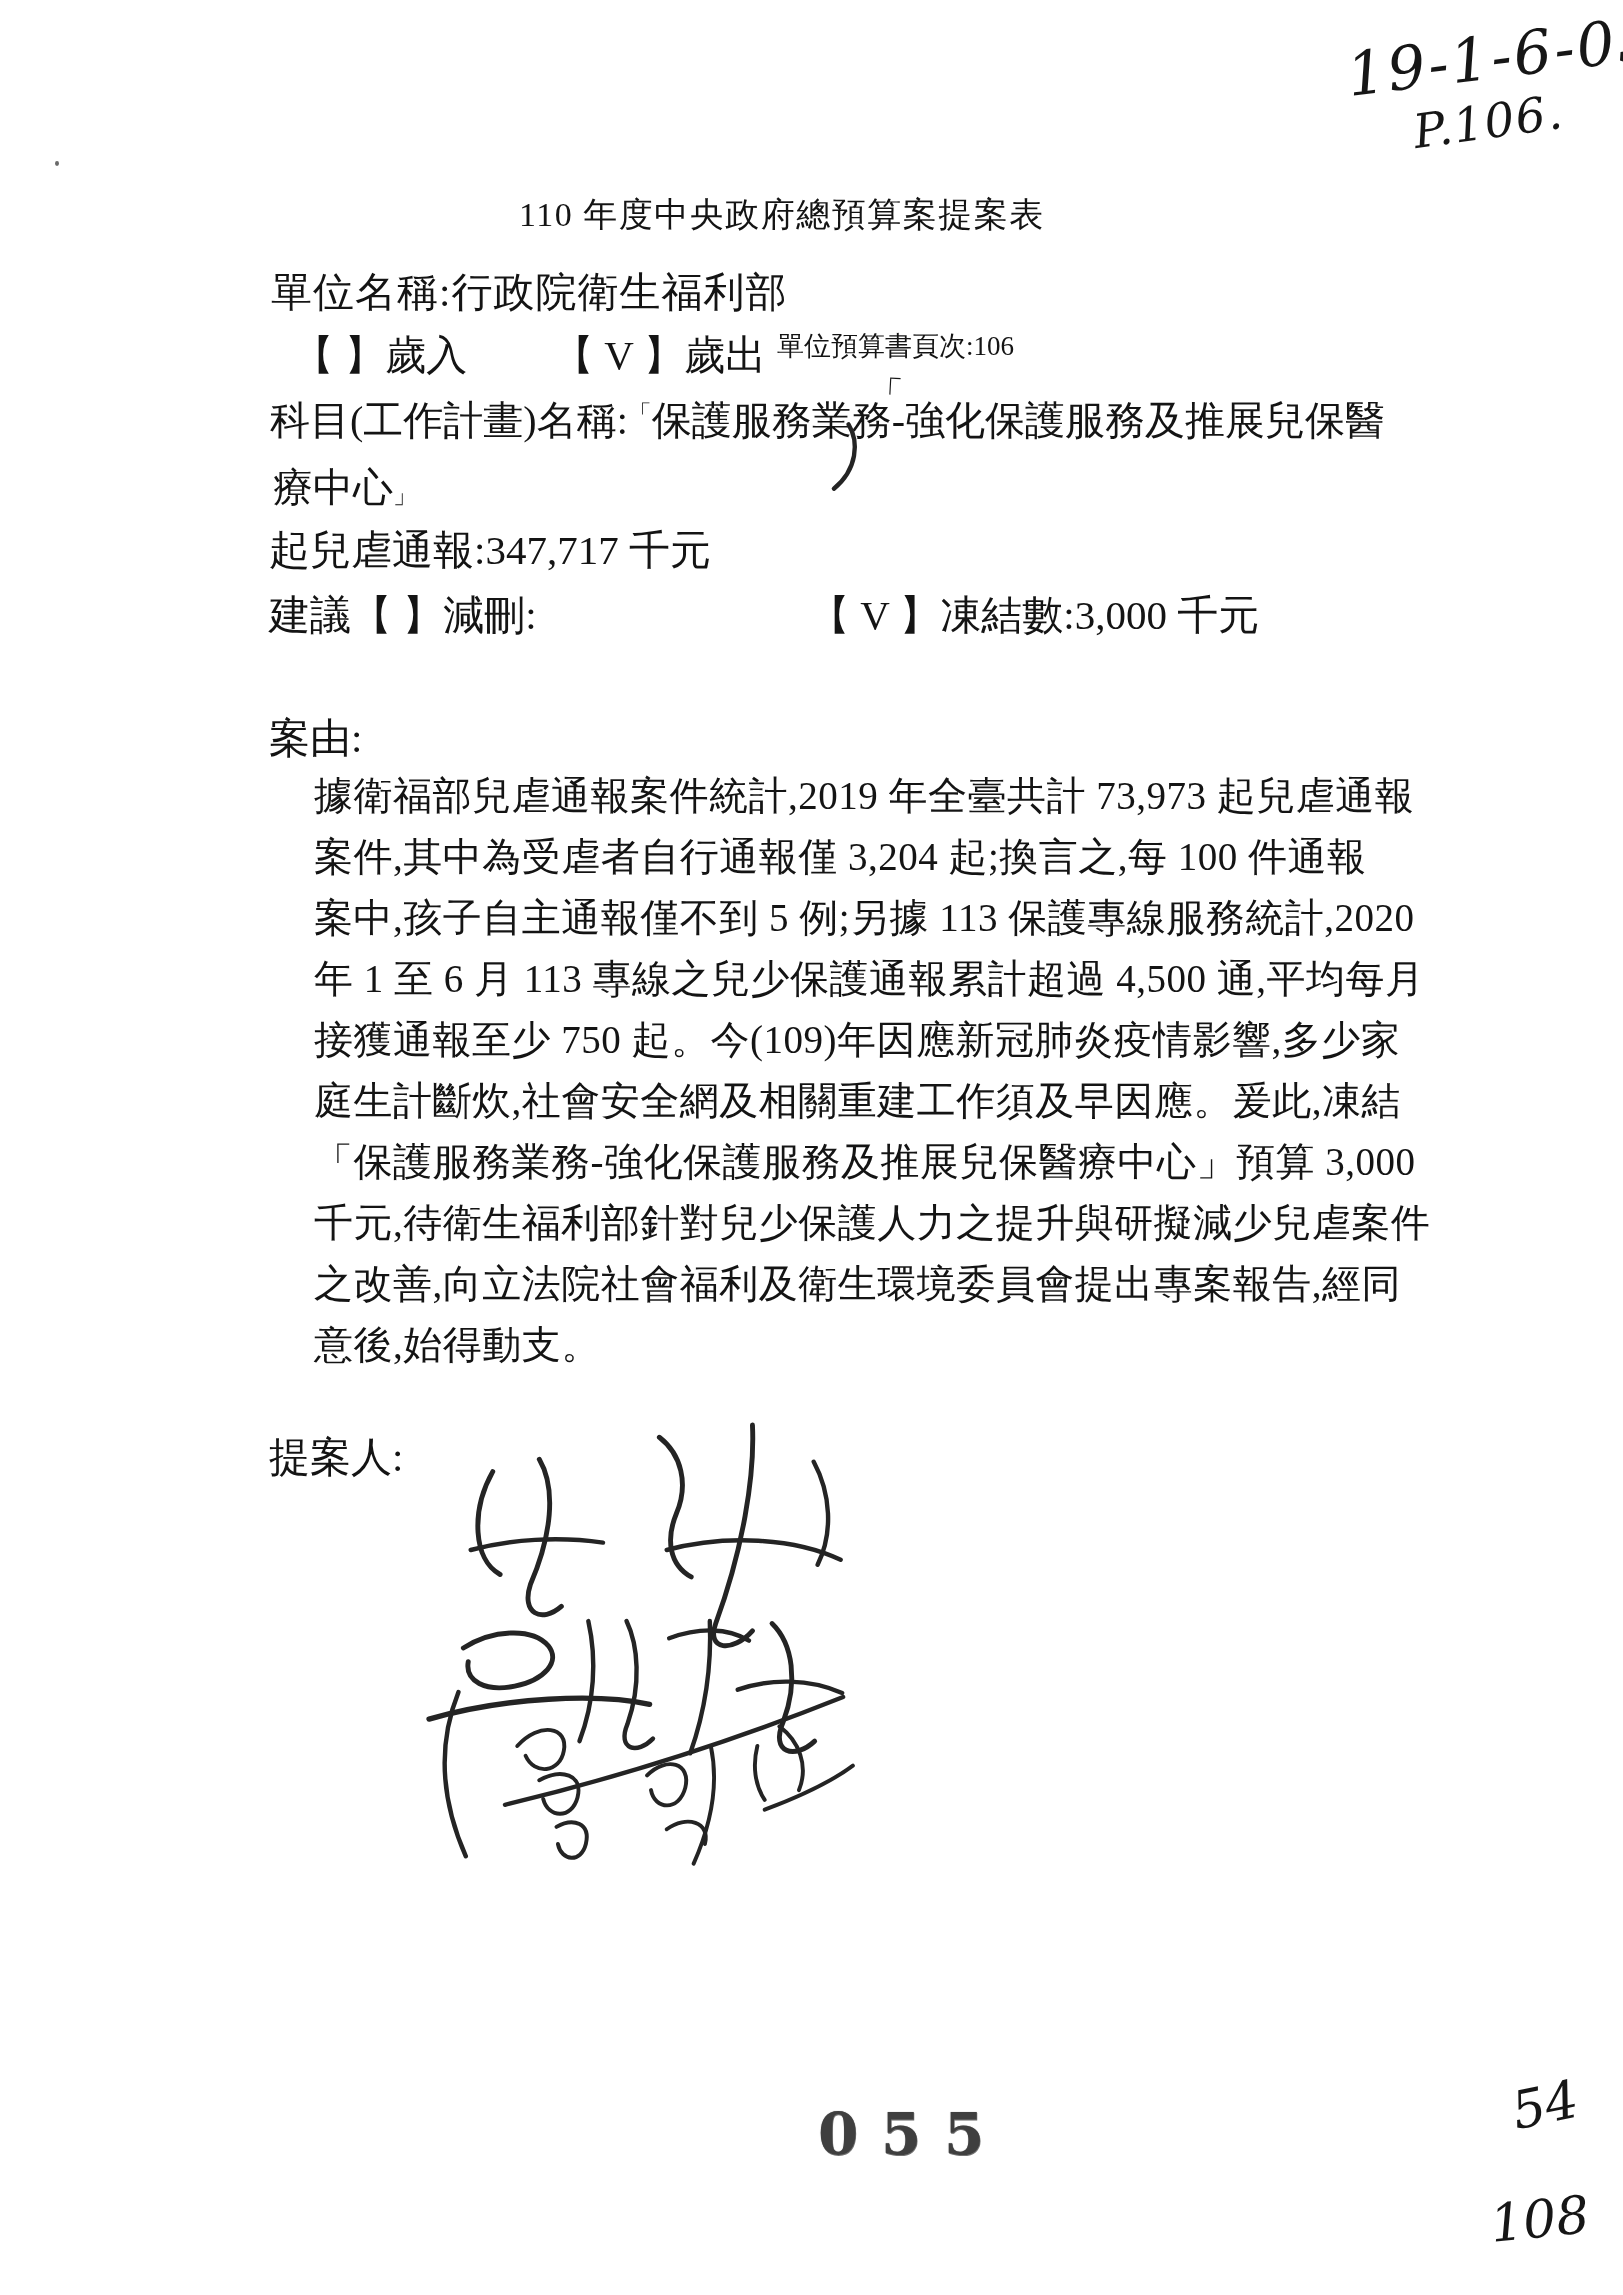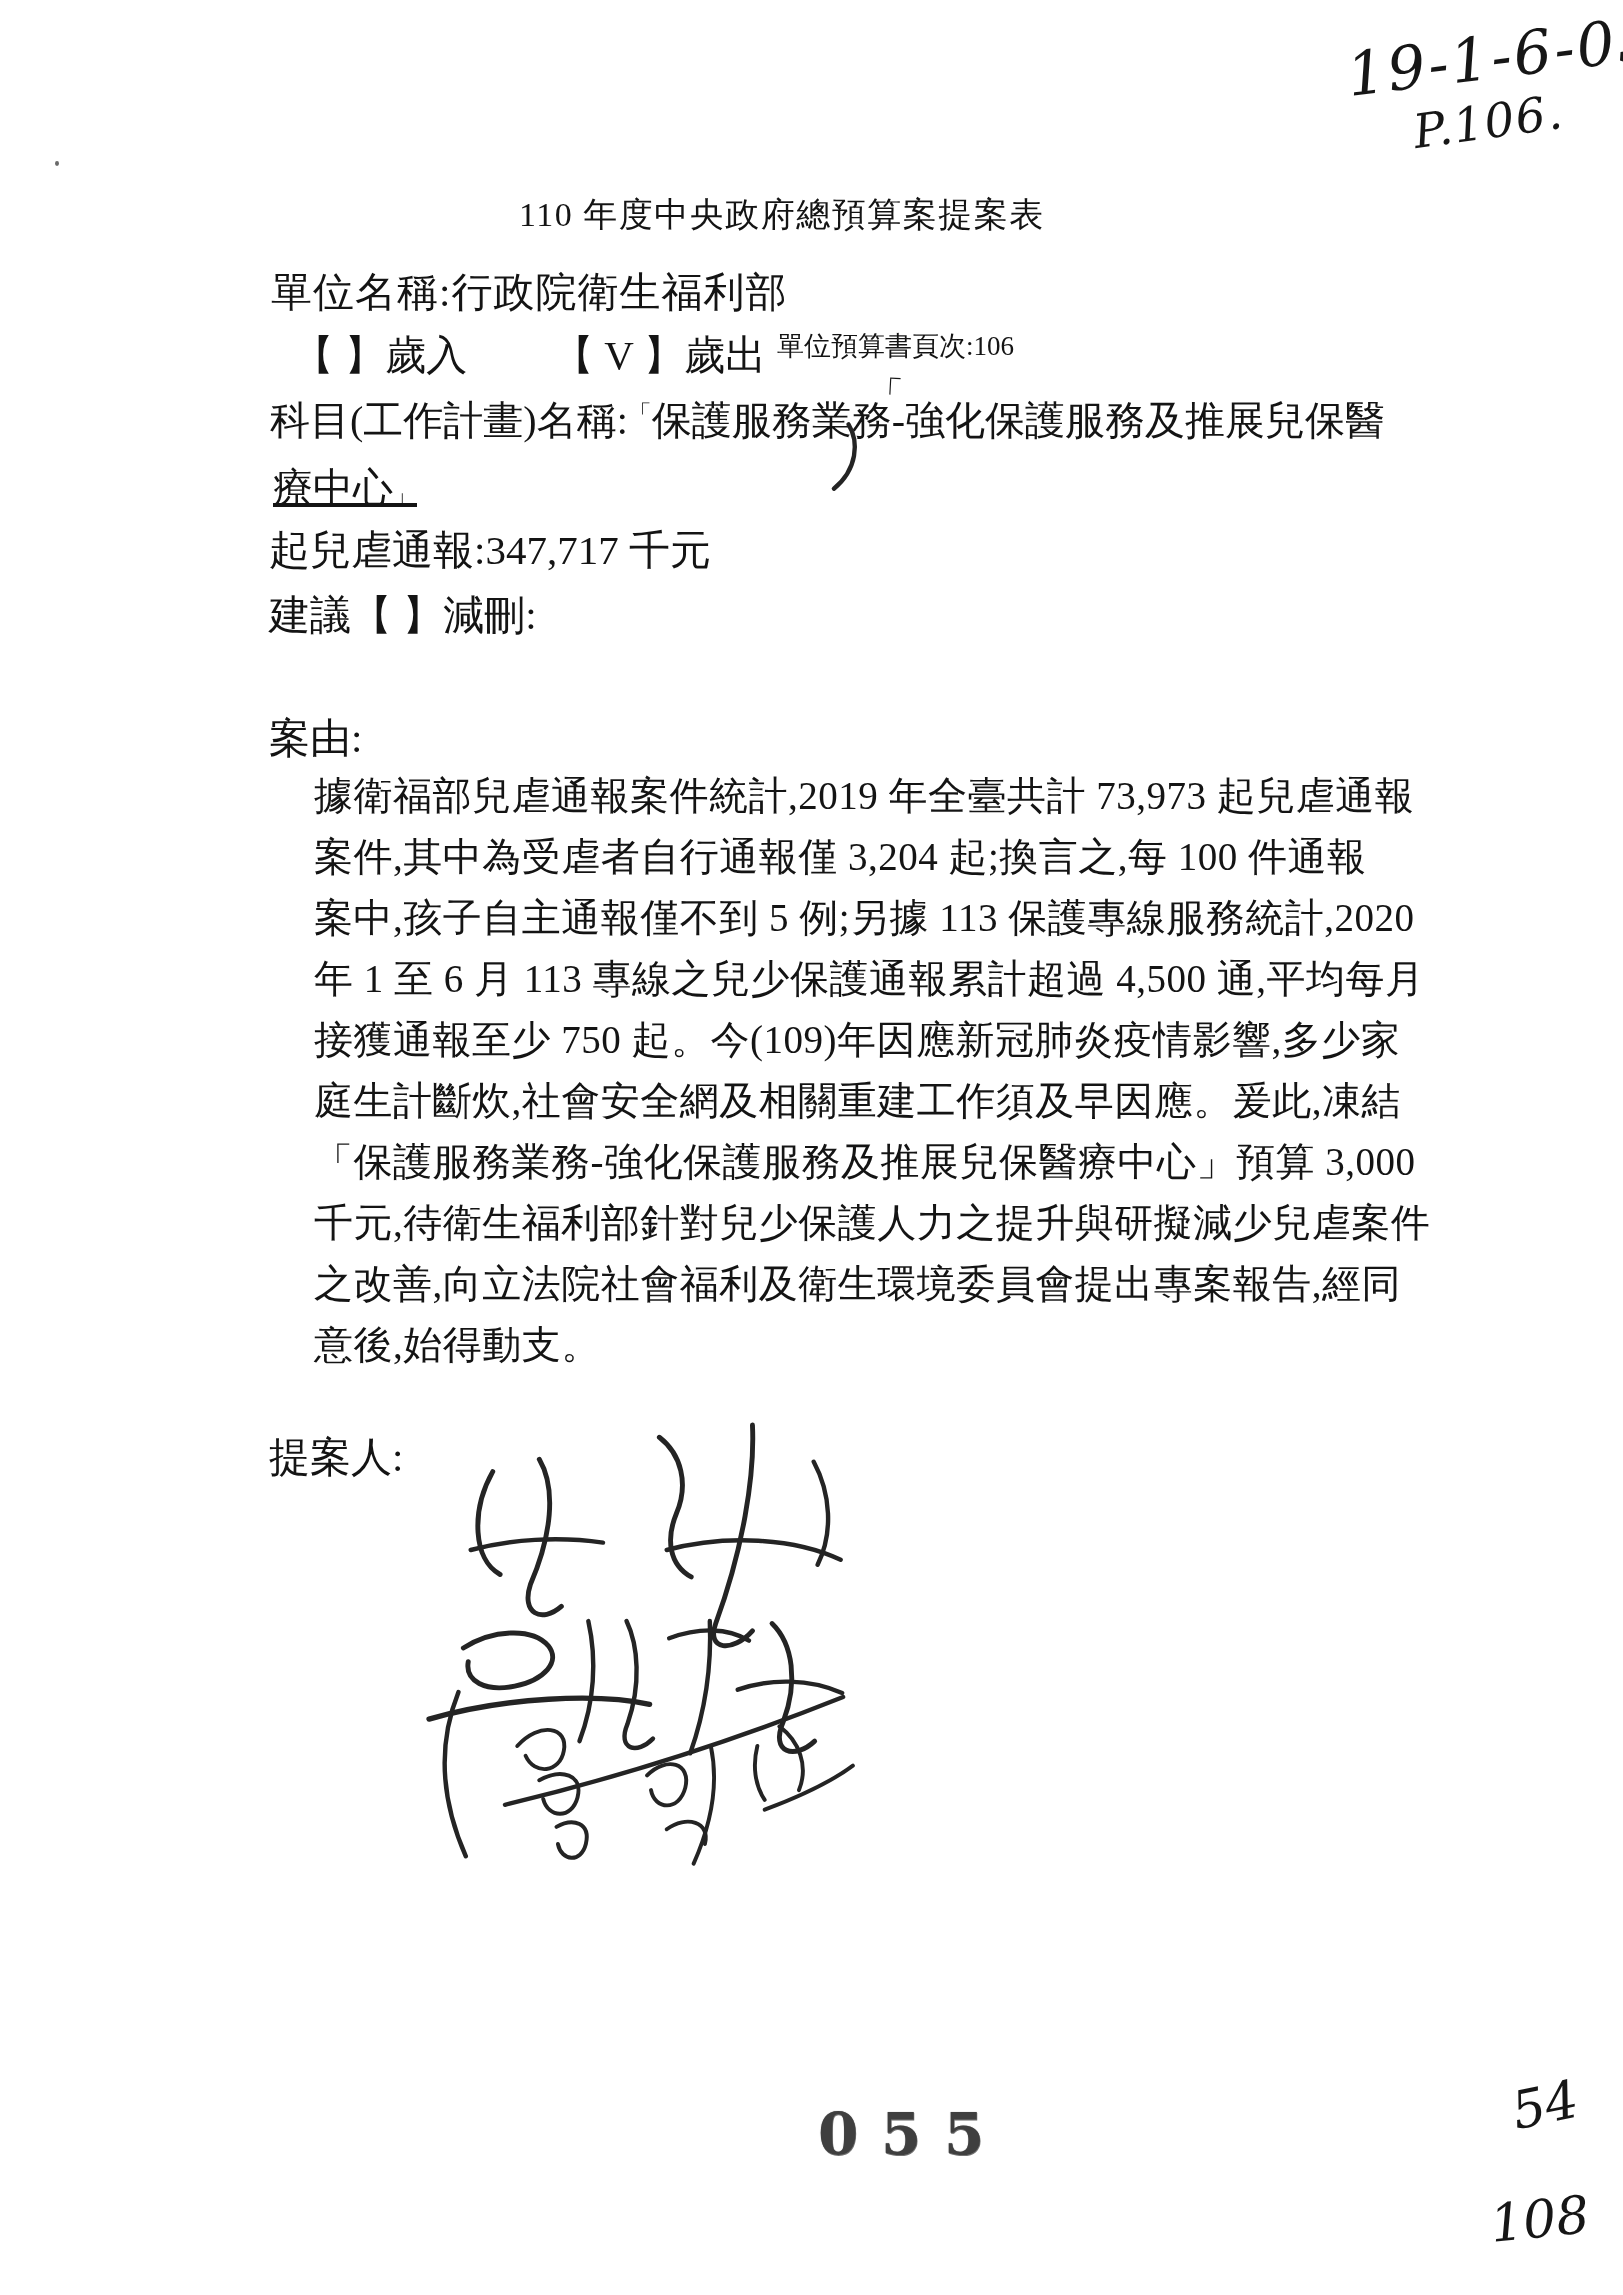--- a/index.html
+++ b/index.html
@@ -14,21 +14,21 @@
   }
   .t { position: absolute; white-space: nowrap; }
 
   
   .title        { left:519px; top:192px;  font-size:34px; letter-spacing:1.5px; }
   .unit-line    { left:271px;  top:265px;  font-size:41px; letter-spacing:1px; }
   .cb-revenue   { left:293px;  top:328px;  font-size:41px; }
   .cb-expend    { left:553px; top:328px;  font-size:41px; }
   .page-ref     { left:777px; top:328px;  font-size:27px; }
   .subject-1    { left:270px;  top:393px;  font-size:40px; }
-  .subject-2    { left:273px;  top:460px;  font-size:40px;text-decoration:underline; }
+  .subject-2    { left:273px;  top:460px;  font-size:40px; }
   .budget-line  { left:269px;  top:523px; font-size:41px; }
   .cut-prop     { left:269px;  top:588px; font-size:41px; }
   .freeze-prop  { left:809px; top:588px; font-size:41px; }
   .case-label   { left:269px;  top:711px; font-size:41px; }
   .case-body    { left:314px;  top:765px; font-size:39px; line-height:61px; letter-spacing:0.5px; }
   .case-body div { white-space: nowrap; }
   .proposer     { left:269px;  top:1430px; font-size:41px; }
 
   .small-quote  { font-size:0.60em; }
   .sup-quote    { vertical-align:0.52em; }
@@ -81,20 +81,21 @@
   <div class="t subject-2"><span>療中心</span><span class="small-quote sub-quote">」</span></div>
 
   <div class="t hw hw-quote-ins">「</div>
   <svg class="ink" style="left:830px; top:421px;" width="39" height="74" viewBox="0 0 80 150">
     <path d="M38 6 C60 42, 56 98, 8 138" stroke-width="9"></path>
   </svg>
 
   <div class="t budget-line">起兒虐通報:347,717 千元</div>
 
   <div class="t cut-prop">建議【 】減刪:</div>
+  <div class="t freeze-prop">【 V 】凍結數:3,000 千元</div>
 
   <div class="t case-label">案由:</div>
 
   <div class="t case-body">
     <div>據衛福部兒虐通報案件統計,2019 年全臺共計 73,973 起兒虐通報</div>
     <div>案件,其中為受虐者自行通報僅 3,204 起;換言之,每 100 件通報</div>
     <div>案中,孩子自主通報僅不到 5 例;另據 113 保護專線服務統計,2020</div>
     <div>年 1 至 6 月 113 專線之兒少保護通報累計超過 4,500 通,平均每月</div>
     <div>接獲通報至少 750 起。今(109)年因應新冠肺炎疫情影響,多少家</div>
     <div>庭生計斷炊,社會安全網及相關重建工作須及早因應。爰此,凍結</div>

